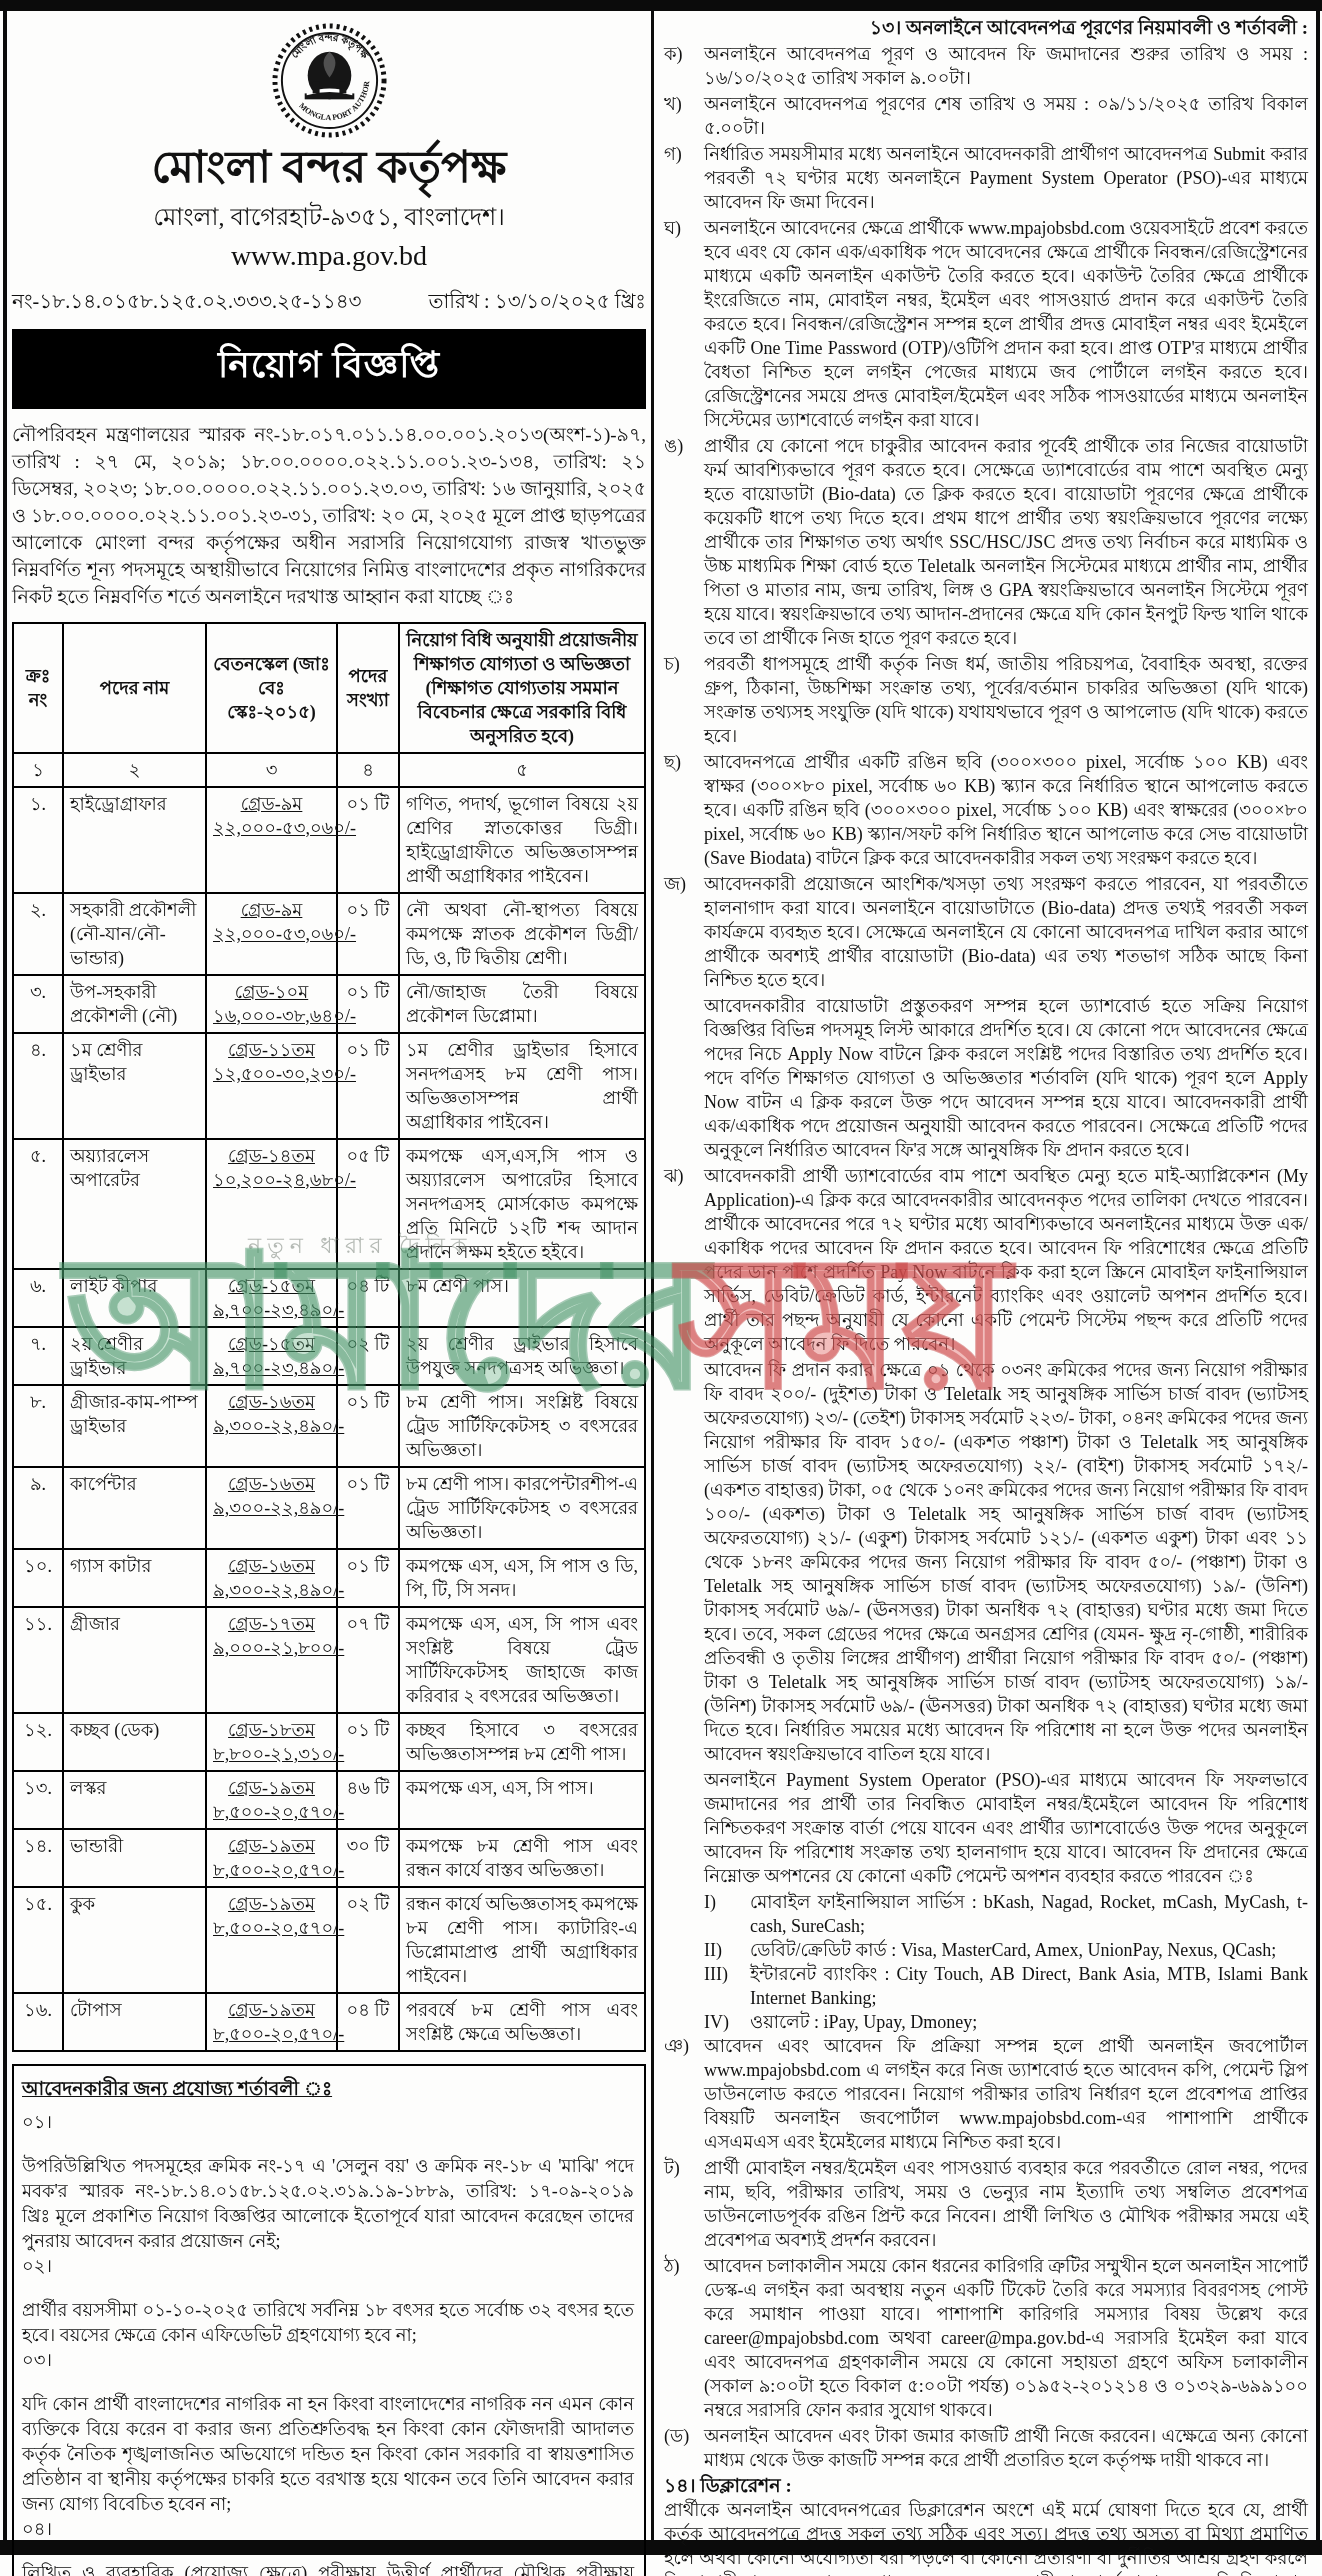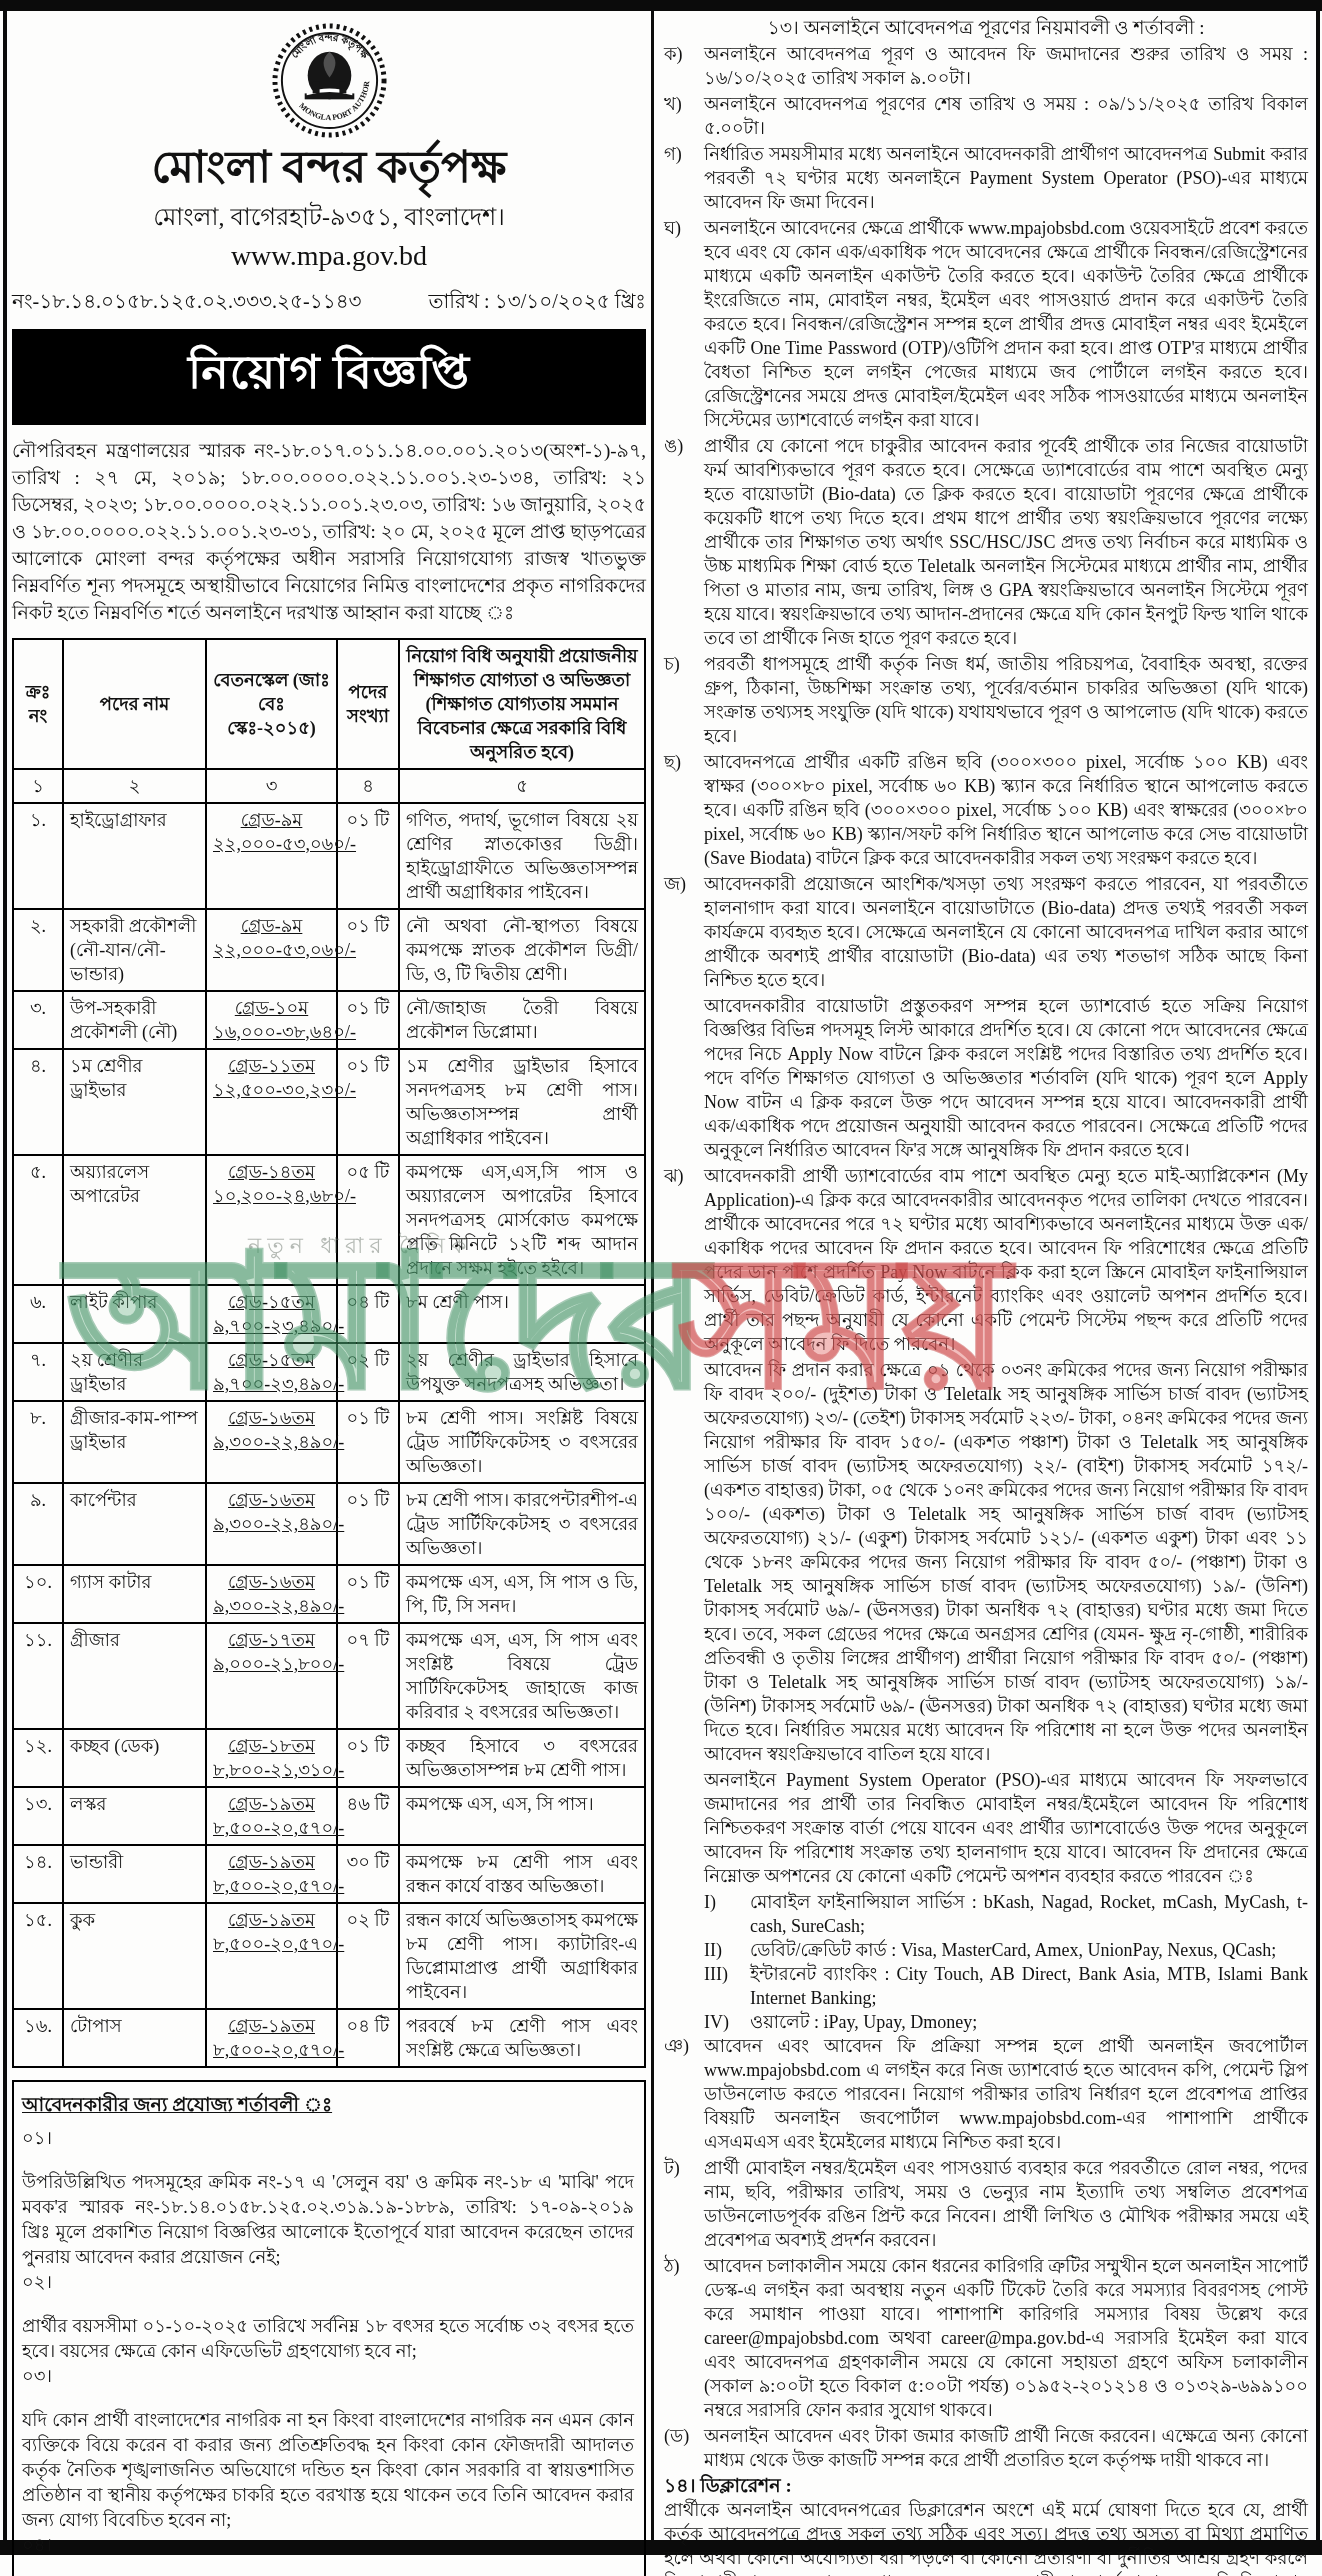--- a/index.html
+++ b/index.html
@@ -14,42 +14,42 @@
   .col-left{position:absolute;left:12px;top:16px;width:634px;}
   .col-right{position:absolute;left:664px;top:16px;width:644px;font-size:18px;line-height:24px;text-align:justify;}
 
   
   .hdr{text-align:center;}
   .logo-wrap{display:flex;justify-content:center;margin-top:6px;}
   .org-name{font-size:44px;font-weight:bold;line-height:1.15;margin-top:4px;}
   .org-addr{font-size:24px;margin-top:4px;}
   .org-web{font-size:28px;font-family:"Liberation Serif",serif;margin-top:2px;}
   .memo-row{display:flex;justify-content:space-between;font-size:20px;margin-top:14px;}
-  .banner{background:#000;color:#fff;text-align:center;font-size:46px;font-weight:bold;
+  .banner{background:#000;color:#fff;text-align:center;font-size:36px;font-weight:bold;
           padding:8px 0 12px 0;margin:10px 0 12px 0;letter-spacing:1px;}
   .intro{font-size:19px;line-height:27px;text-align:justify;}
 
   
   table.pos{border-collapse:collapse;width:100%;margin-top:12px;table-layout:fixed;}
   table.pos td,table.pos th{border:2px solid #000;padding:4px 6px;vertical-align:top;
         font-size:18px;line-height:24px;}
   table.pos th{font-weight:bold;text-align:center;vertical-align:middle;}
   td.c{text-align:center;}
   .grade{display:block;text-align:center;text-decoration:underline;}
   .qual{text-align:justify;}
 
   
   .cond-box{border:2px solid #000;margin-top:12px;padding:8px 10px 10px 8px;}
   .cond-title{font-weight:bold;text-decoration:underline;font-size:19px;margin-bottom:4px;}
   .cond-item{display:flex;font-size:18px;line-height:25px;text-align:justify;flex-direction:column;}
   .cond-no{flex:0 0 44px;}
   .cond-text{flex:1;}
 
   
-  .r-title{font-weight:normal;font-size:19px;margin-bottom:2px;text-align:center;}
+  .r-title{font-weight:bold;font-size:19px;margin-bottom:2px;text-align:right;}
   .r-item{display:flex;margin-bottom:2px;}
   .r-label{flex:0 0 40px;}
   .r-text{flex:1;}
   .pay-item{display:flex;margin-left:40px;}
   .pay-label{flex:0 0 46px;}
   .pay-text{flex:1;}
   .decl-title{font-weight:bold;font-size:19px;margin-top:0;text-align:left;}
   .r-par{margin-bottom:2px;}
 
   

